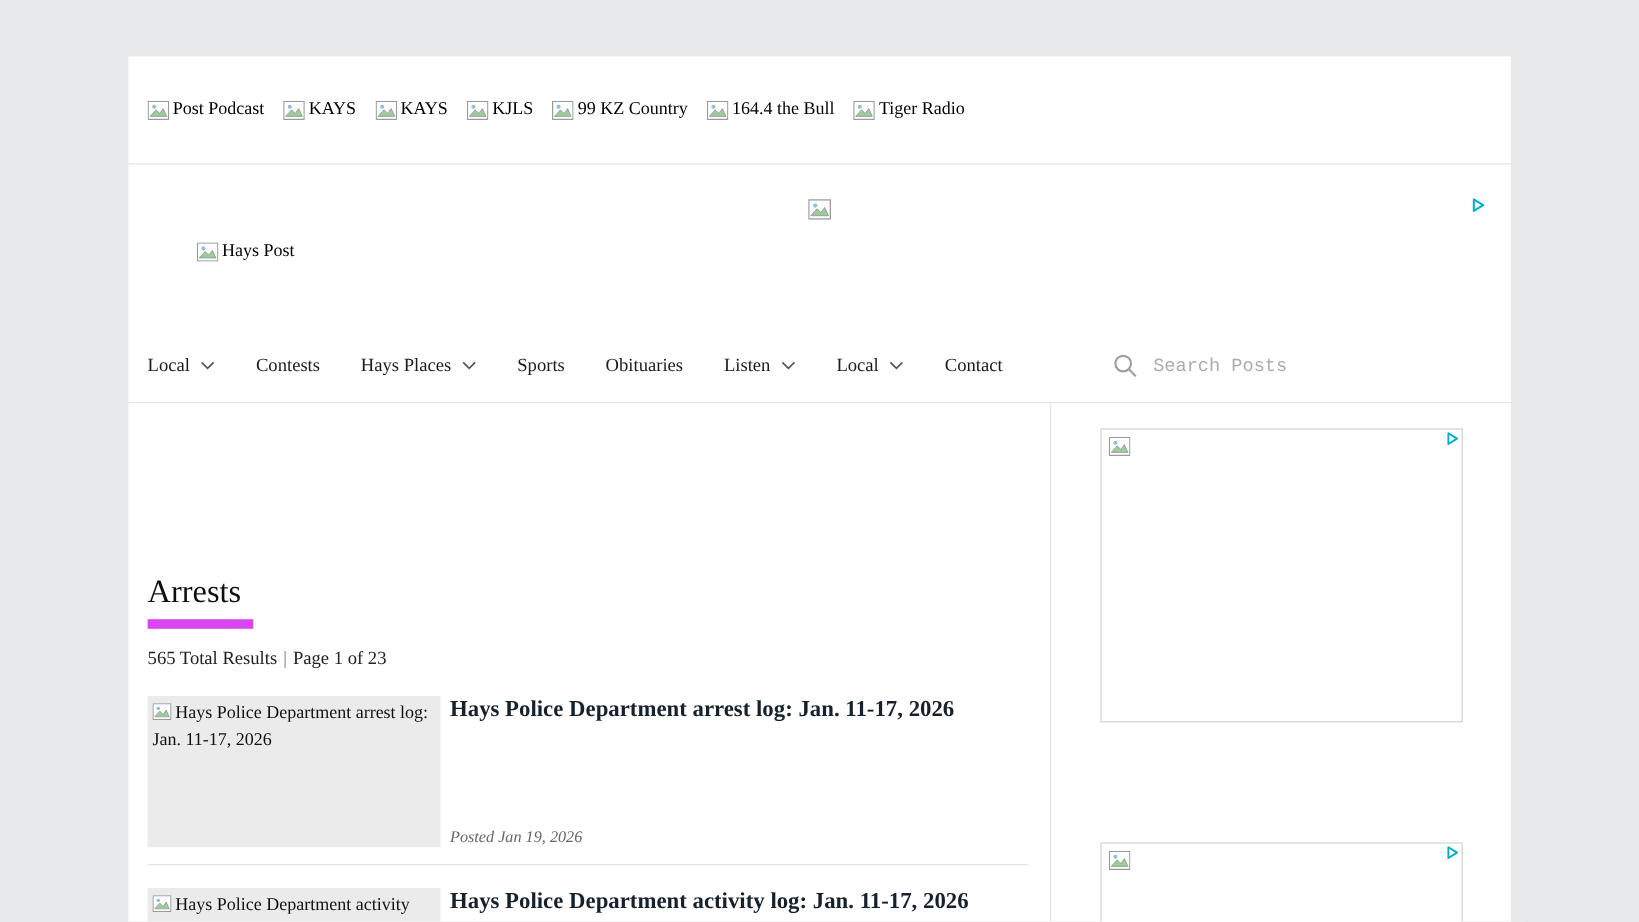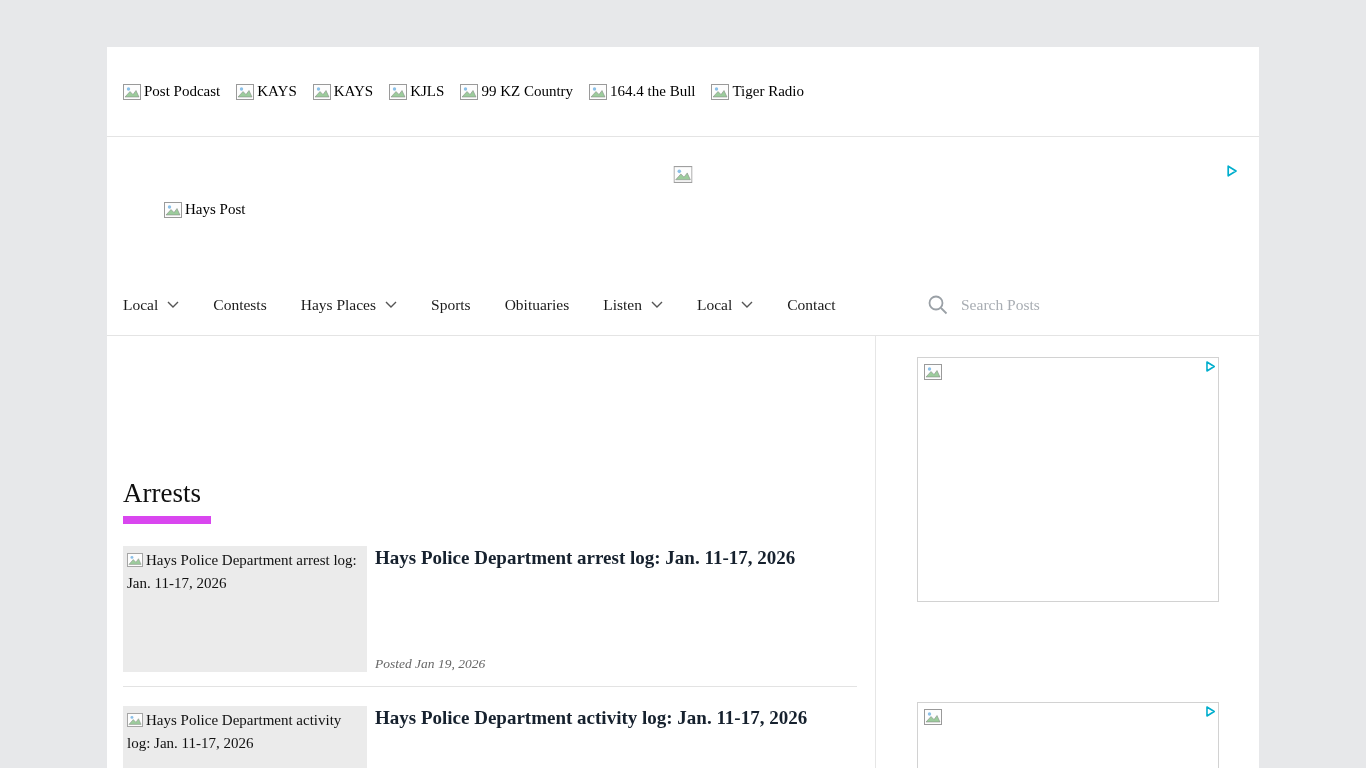--- a/index.html
+++ b/index.html
@@ -84,21 +84,21 @@
   .search-box {
     margin-left: auto;
     display: flex;
     align-items: center;
     gap: 10px;
     padding-right: 110px;
   }
   .search-box input {
     border: none;
     outline: none;
-    font-family: Liberation Serif, serif;
+    font-family: Liberation Mono, monospace;
     font-size: 15.5px;
     width: 170px;
     color: #333;
     background: transparent;
   }
   .search-box input::placeholder { color: #a8adb3; }
   
   .main {
     display: flex;
     align-items: stretch;
@@ -335,20 +335,23 @@
     </div>
   </div>
 
   <div class="main">
     <div class="left-col">
 
       <div class="section-head">
         <h1 class="section-title">Arrests</h1>
       </div>
 
+      <div class="results-line">
+        <span>565 Total Results</span><span class="sep">|</span><span>Page 1 of 23</span>
+      </div>
 
       <div class="article-row">
         <div class="thumb">
           <svg width="16" height="14" viewBox="0 0 18 16">
               <rect x="0.5" y="0.5" width="17" height="15" fill="#fdfdfd" stroke="#9a9a9a"></rect>
               <circle cx="5.5" cy="5" r="1.7" fill="#8bc0e8"></circle>
               <path d="M2 13 L7 7.5 L10 10.5 L13 6.5 L16 13 Z" fill="#9ccc9c" stroke="#7f7f7f" stroke-width="0.5"></path>
             </svg><span>Hays Police Department arrest log: Jan. 11-17, 2026</span>
         </div>
         <div class="article-text">

